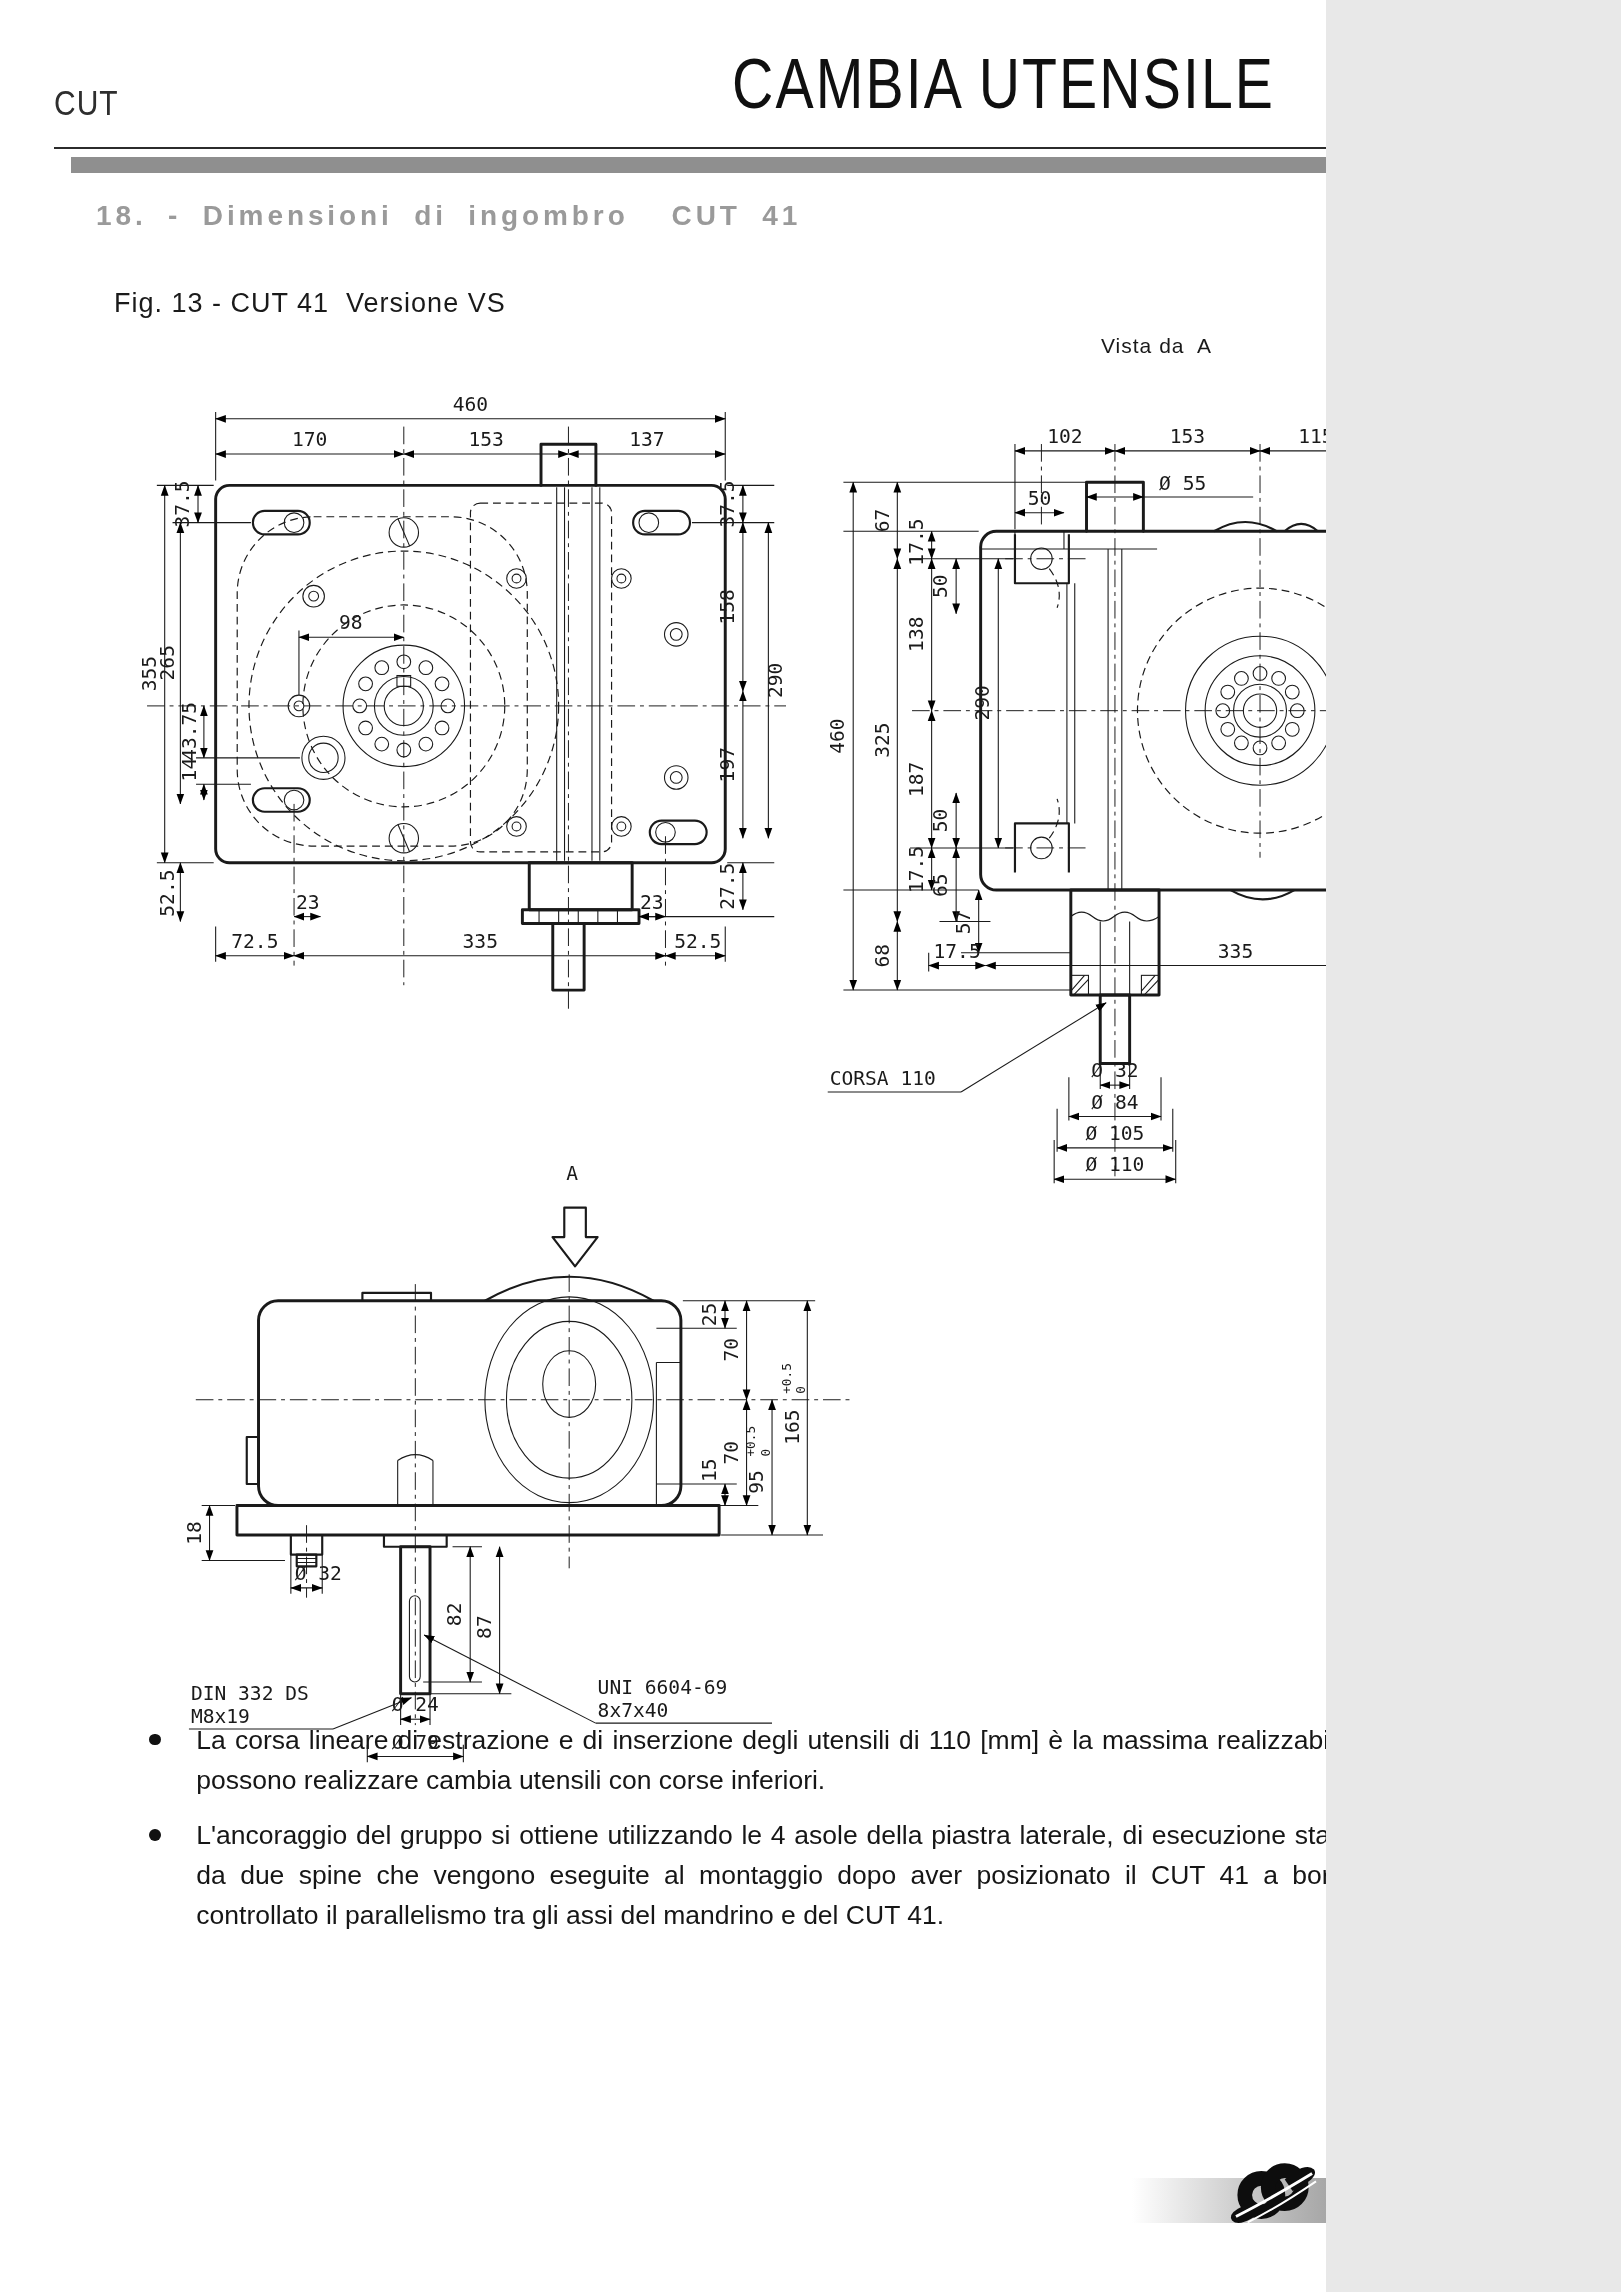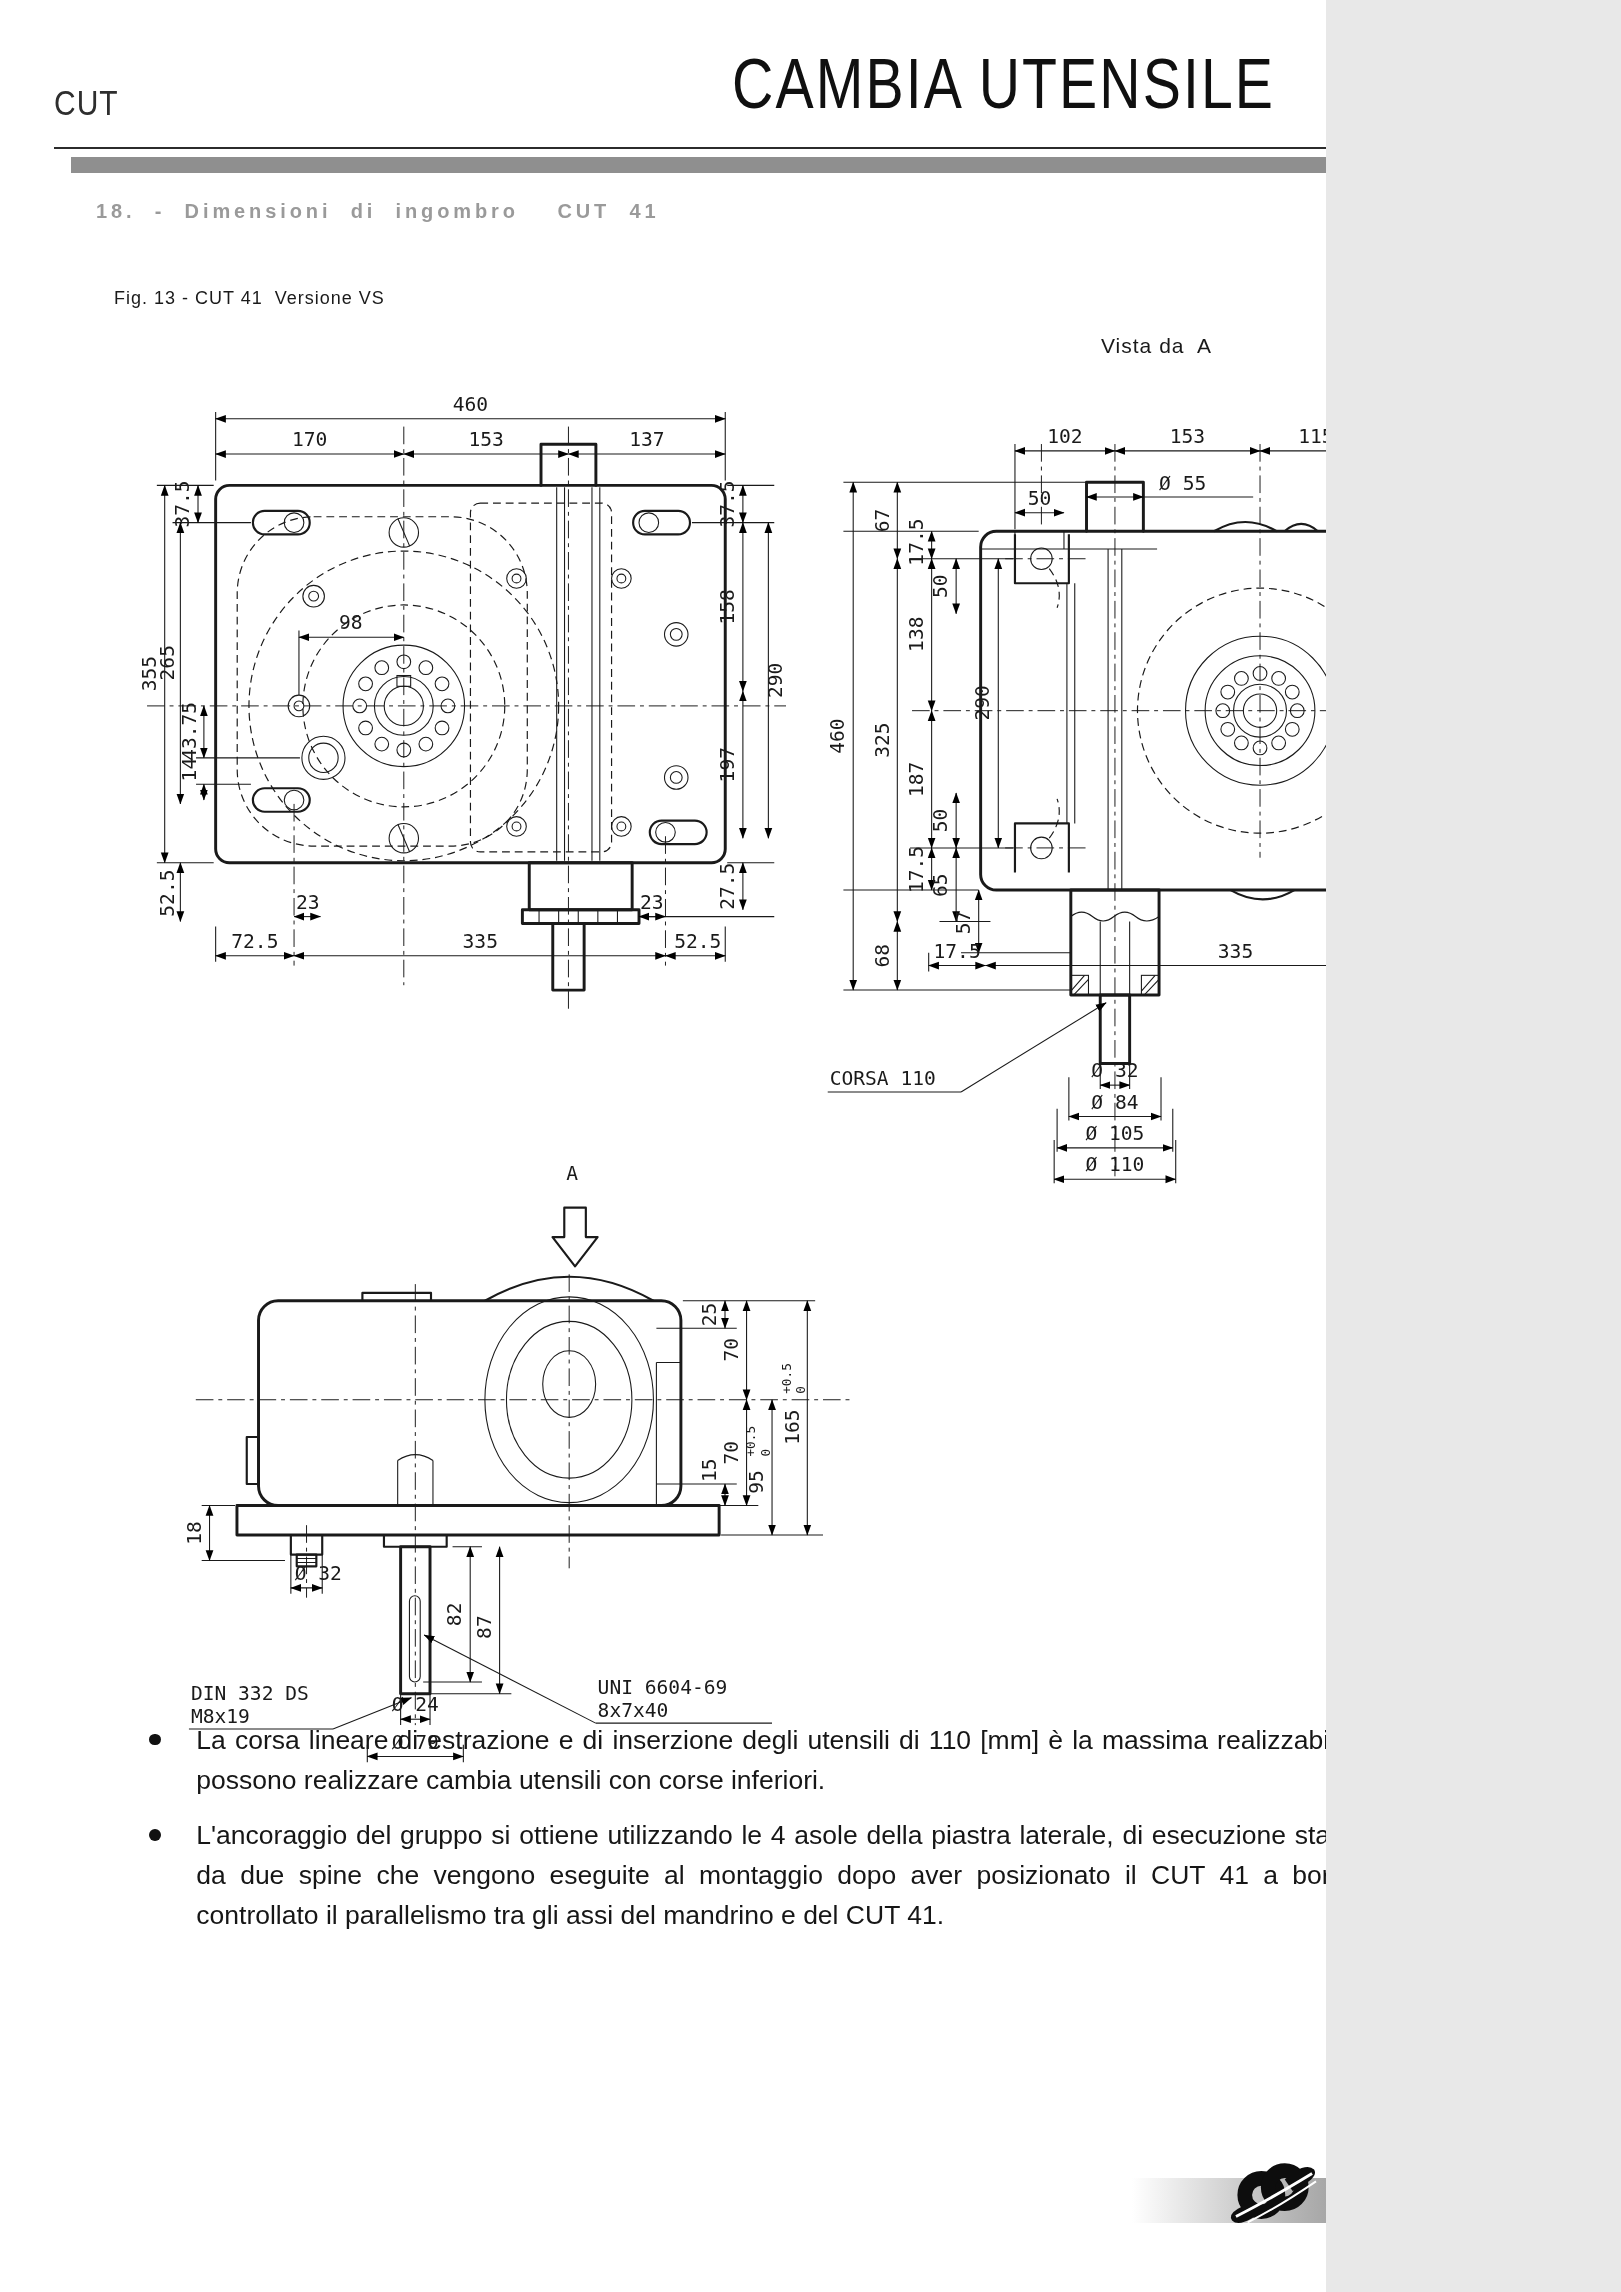--- a/index.html
+++ b/index.html
@@ -6,23 +6,23 @@
   .page{position:relative;width:1326px;height:2293px;background:#ffffff;overflow:hidden;
         font-family:"Liberation Sans",sans-serif;color:#1a1a1a;}
   .abs{position:absolute;}
   
   .hdr-code{left:54px;top:84px;font-size:30px;letter-spacing:1px;color:#2e2e2e;
             transform:scaleY(1.15);transform-origin:left top;}
   .hdr-title{right:51px;top:43px;font-size:55px;color:#101010;letter-spacing:2px;white-space:nowrap;
              transform:scale(1.04,1.28);transform-origin:right top;}
   .hdr-rule{left:54px;top:147px;width:1515px;height:2px;background:#2b2b2b;}
   .hdr-bar{left:71px;top:157px;width:1501px;height:15.7px;background:#8f8f8f;}
-  .sec-title{left:96px;top:200px;font-size:20px;font-weight:bold;color:#9a9a9a;
+  .sec-title{left:96px;top:200px;font-size:28px;font-weight:bold;color:#9a9a9a;
              letter-spacing:3.9px;word-spacing:9.8px;white-space:pre;}
-  .fig-cap{left:114px;top:288px;font-size:18px;color:#1a1a1a;letter-spacing:1px;white-space:pre;}
+  .fig-cap{left:114px;top:288px;font-size:27px;color:#1a1a1a;letter-spacing:1px;white-space:pre;}
   .vista-title{left:980px;top:334px;width:353px;text-align:center;font-size:21px;
                color:#1a1a1a;letter-spacing:1px;white-space:pre;}
   
   svg{overflow:visible;}
   .oL{stroke:#1a1a1a;stroke-width:3;fill:none;stroke-linejoin:round;stroke-linecap:round;}
   .oM{stroke:#1a1a1a;stroke-width:2.2;fill:none;stroke-linejoin:round;}
   .tL{stroke:#1a1a1a;stroke-width:1.1;fill:none;}
   .dim{stroke:#1a1a1a;stroke-width:1.1;fill:none;}
   .cl{stroke:#1a1a1a;stroke-width:1;fill:none;stroke-dasharray:18 5 4 5;}
   .hd{stroke:#1a1a1a;stroke-width:1.2;fill:none;stroke-dasharray:8 5;}

